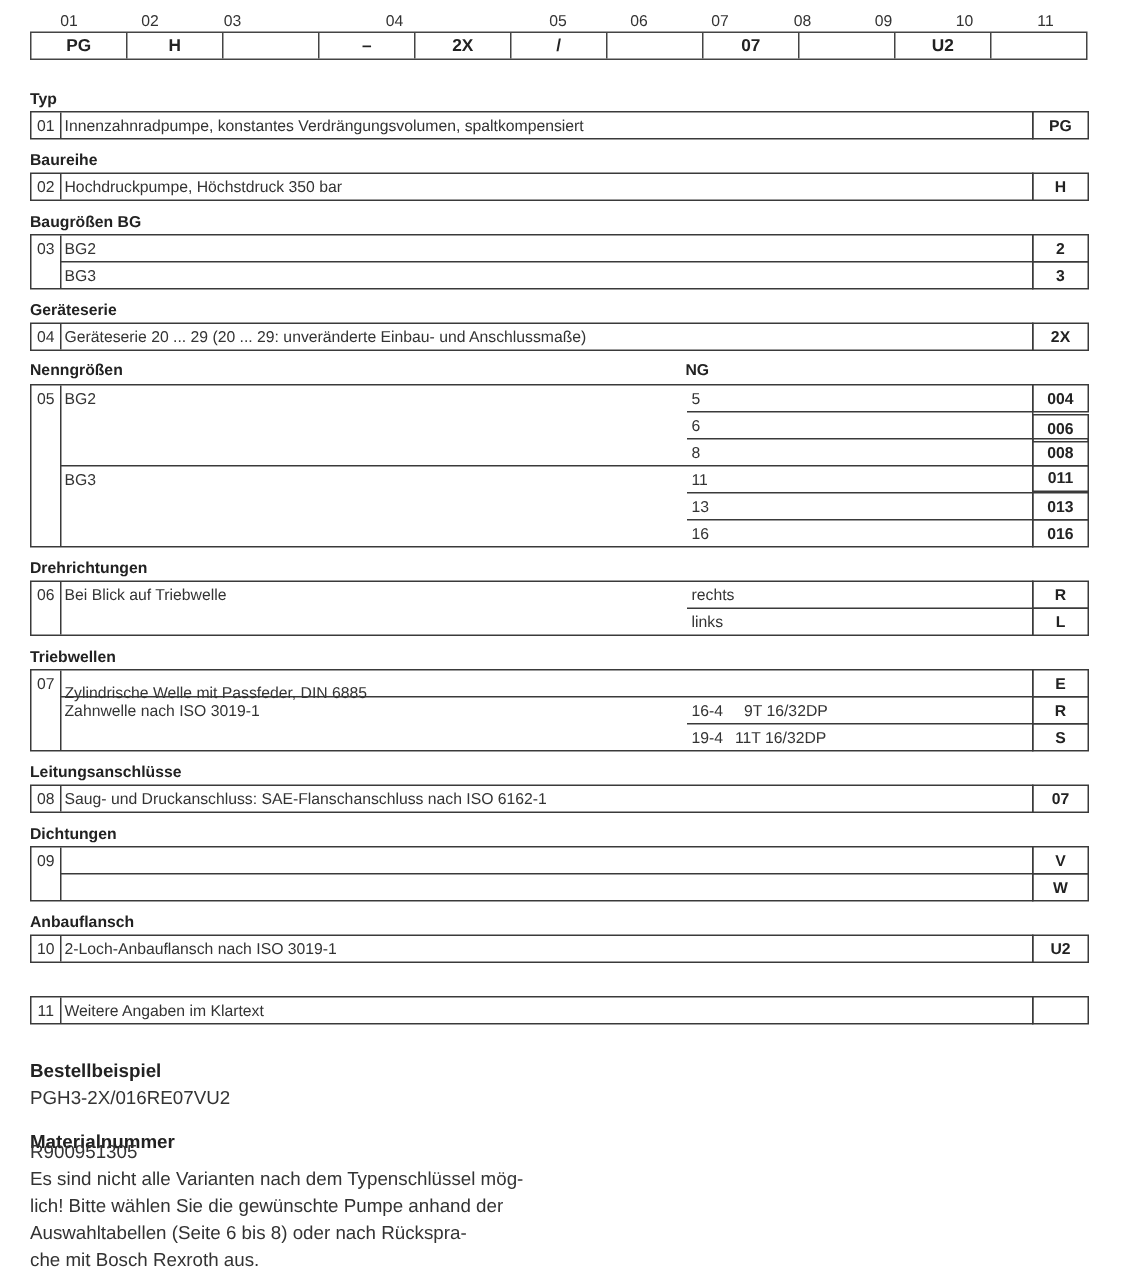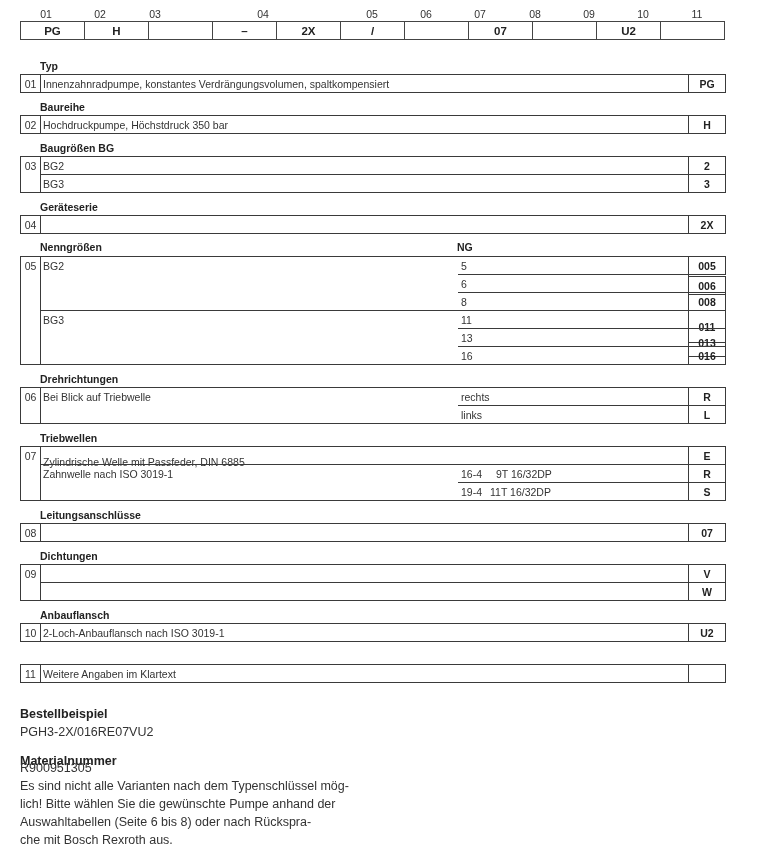--- a/index.html
+++ b/index.html
@@ -9,21 +9,21 @@
     color:#2a2a2a;
   }
   
   .hdr-num { position:absolute; top:8px; font-size:10.5px; color:#333; width:54px; text-align:center; }
   .hdr-row { position:absolute; left:20px; top:21px; width:705px; height:19px;
              border:1.4px solid #444; box-sizing:border-box; display:flex; }
   .hdr-cell { flex:1 1 0; border-right:1.4px solid #444; display:flex; align-items:center;
               justify-content:center; font-weight:bold; font-size:11.5px; color:#222; }
   .hdr-cell:last-child { border-right:none; }
 
-  .sec-title { position:absolute; left:20px; font-weight:bold; font-size:10.5px; color:#222;margin-left:20px; }
+  .sec-title { position:absolute; left:20px; font-weight:bold; font-size:10.5px; color:#222; }
   .box { position:absolute; left:20px; width:669px; border:1.3px solid #3a3a3a; box-sizing:border-box; }
   .num { position:absolute; left:0; top:0; width:19px; font-size:10.5px; color:#333;
          text-align:center; padding-top:3px; box-sizing:border-box; }
   .numcol { position:absolute; left:19px; top:0; bottom:0; border-left:1.3px solid #3a3a3a; }
   .desc { position:absolute; left:22px; font-size:10.5px; color:#333; white-space:nowrap;text-align:center; }
   .line { position:absolute; height:0; border-top:1.3px solid #3a3a3a; }
   .code { position:absolute; left:688px; width:38px; border:1.3px solid #3a3a3a; box-sizing:border-box;
           display:flex; align-items:center; justify-content:center;
           font-weight:bold; font-size:10.5px; color:#222; }
   .sub { position:absolute; font-size:10.5px; color:#333; white-space:nowrap; }
@@ -87,20 +87,21 @@
   <div class="line" style="left:19px;right:0;top:17px"></div>
   <div class="desc" style="top:21px">BG3</div>
 </div>
 <div class="code" style="top:156px;height:19px">2</div>
 <div class="code" style="top:174px;height:19px">3</div>
 
 <div class="sec-title" style="top:201px">Geräteserie</div>
 <div class="box" style="top:215px;height:19px">
   <div class="num">04</div>
   <div class="numcol"></div>
+  <div class="desc" style="top:3px">Geräteserie 20 ... 29 (20 ... 29: unveränderte Einbau- und Anschlussmaße)</div>
 </div>
 <div class="code" style="top:215px;height:19px">2X</div>
 
 <div class="sec-title" style="top:241px">Nenngrößen</div>
 <div class="ng-title" style="top:241px">NG</div>
 <div class="box" style="top:256px;height:109px">
   <div class="num">05</div>
   <div class="numcol"></div>
   <div class="desc" style="top:3px">BG2</div>
   <div class="sub" style="left:440px;top:3px">5</div>
@@ -109,25 +110,25 @@
   <div class="line" style="left:437px;right:0;top:35px"></div>
   <div class="sub" style="left:440px;top:39px">8</div>
   <div class="line" style="left:19px;right:0;top:53px"></div>
   <div class="desc" style="top:57px">BG3</div>
   <div class="sub" style="left:440px;top:57px">11</div>
   <div class="line" style="left:437px;right:0;top:71px"></div>
   <div class="sub" style="left:440px;top:75px">13</div>
   <div class="line" style="left:437px;right:0;top:89px"></div>
   <div class="sub" style="left:440px;top:93px">16</div>
 </div>
-<div class="code" style="top:256px;height:19px">005</div>
+<div class="code" style="top:256px;height:19px">004</div>
 <div class="code" style="top:276px;height:19px">006</div>
 <div class="code" style="top:292px;height:19px">008</div>
-<div class="code" style="top:310px;height:33px">011</div>
-<div class="code" style="top:328px;height:29px">013</div>
+<div class="code" style="top:310px;height:18px">011</div>
+<div class="code" style="top:328px;height:19px">013</div>
 <div class="code" style="top:346px;height:19px">016</div>
 
 <div class="sec-title" style="top:373px">Drehrichtungen</div>
 <div class="box" style="top:387px;height:37px">
   <div class="num">06</div>
   <div class="numcol"></div>
   <div class="desc" style="top:3px">Bei Blick auf Triebwelle</div>
   <div class="sub" style="left:440px;top:3px">rechts</div>
   <div class="line" style="left:437px;right:0;top:17px"></div>
   <div class="sub" style="left:440px;top:21px">links</div>
@@ -149,20 +150,21 @@
   <div class="sub" style="left:469px;top:39px">11T 16/32DP</div>
 </div>
 <div class="code" style="top:446px;height:19px">E</div>
 <div class="code" style="top:464px;height:19px">R</div>
 <div class="code" style="top:482px;height:19px">S</div>
 
 <div class="sec-title" style="top:509px">Leitungsanschlüsse</div>
 <div class="box" style="top:523px;height:19px">
   <div class="num">08</div>
   <div class="numcol"></div>
+  <div class="desc" style="top:3px">Saug- und Druckanschluss: SAE-Flanschanschluss nach ISO 6162-1</div>
 </div>
 <div class="code" style="top:523px;height:19px">07</div>
 
 <div class="sec-title" style="top:550px">Dichtungen</div>
 <div class="box" style="top:564px;height:37px">
   <div class="num">09</div>
   <div class="numcol"></div>
   <div class="line" style="left:19px;right:0;top:17px"></div>
 </div>
 <div class="code" style="top:564px;height:19px">V</div>

